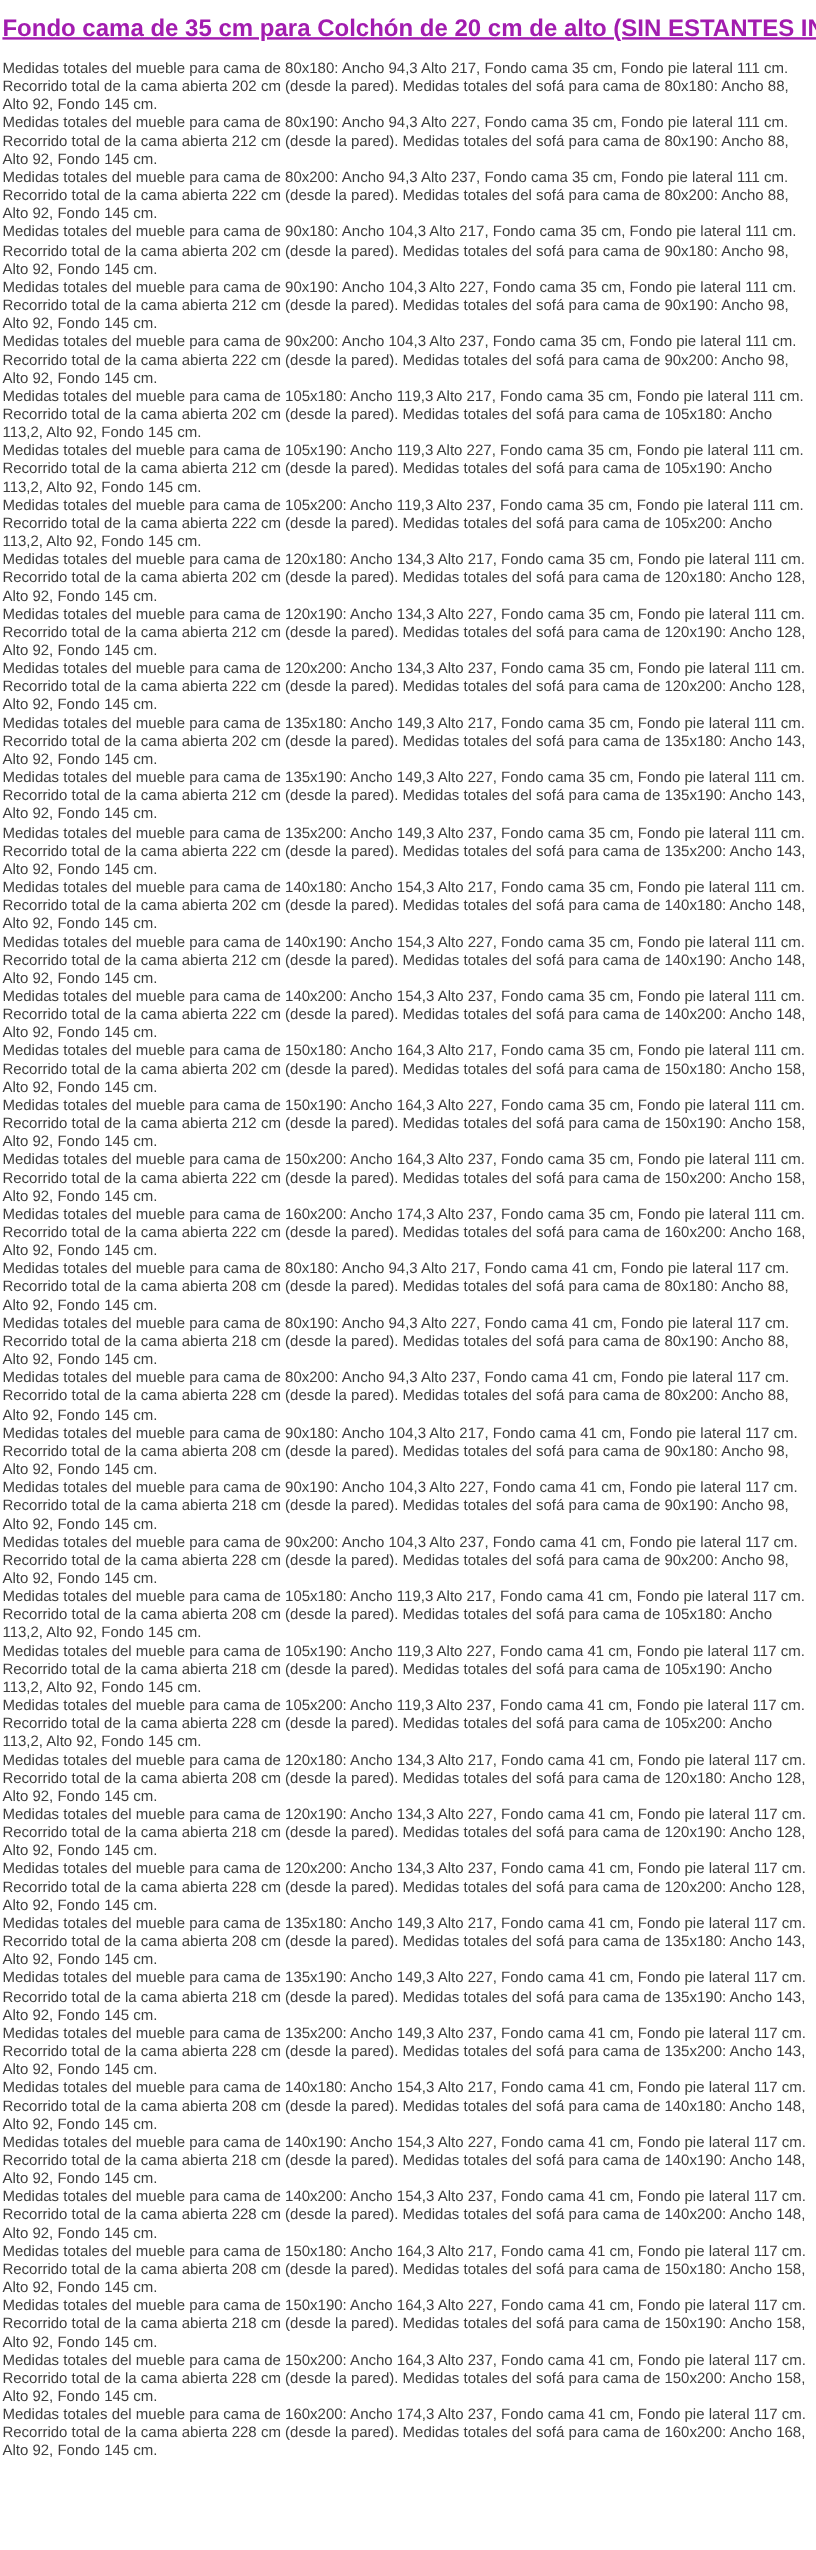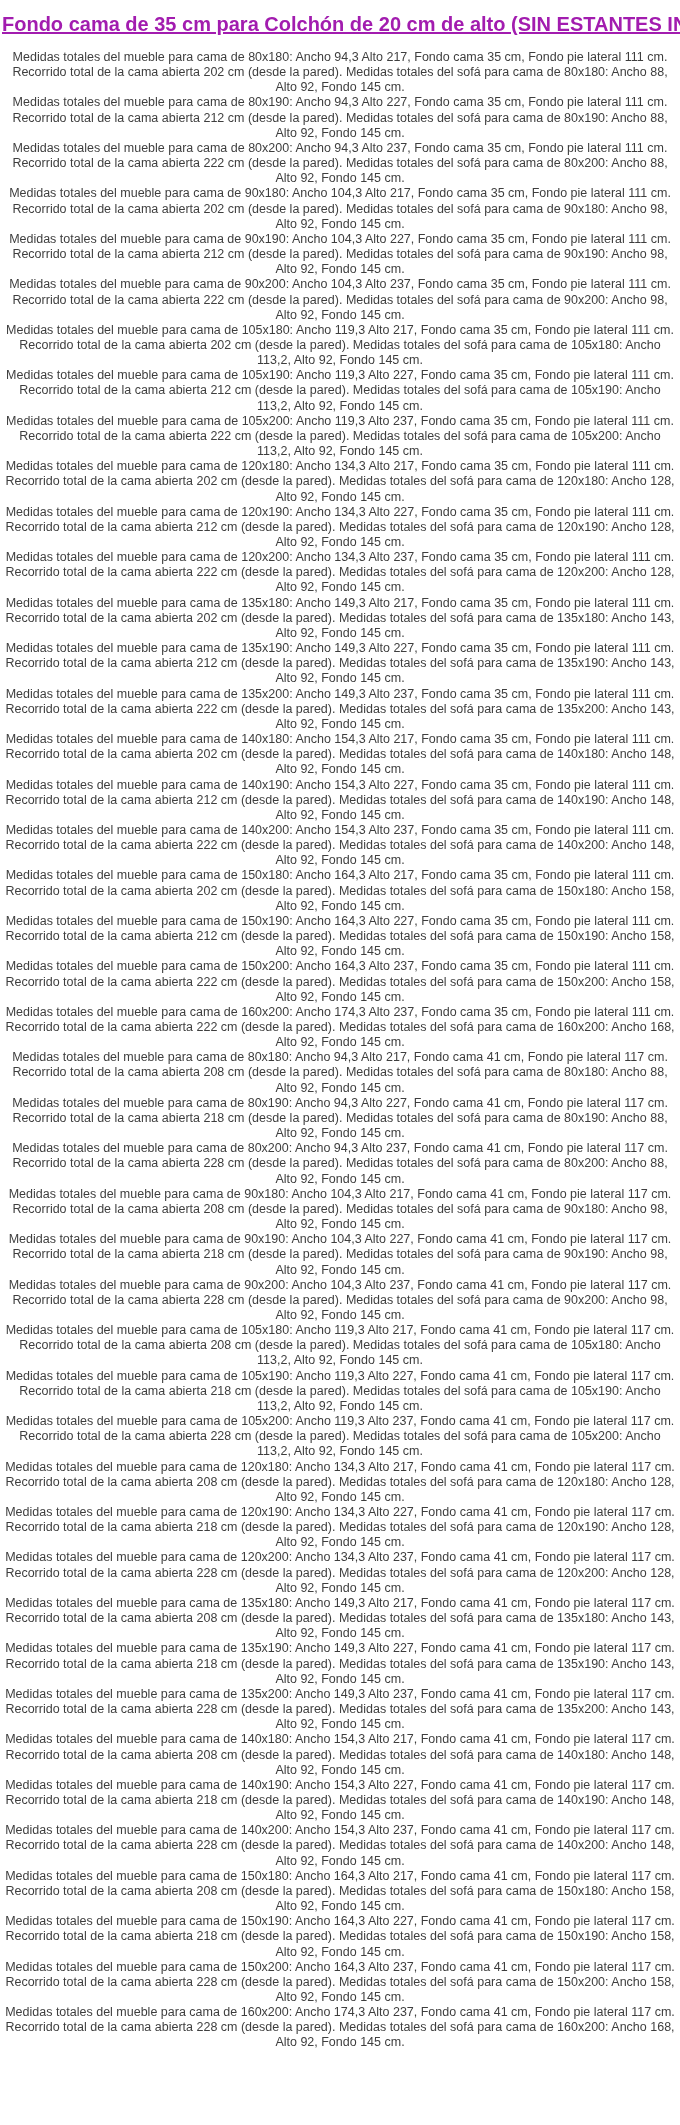--- a/index.html
+++ b/index.html
@@ -28,21 +28,21 @@
     margin-top: 24px;
   }
   .entries {
     margin: 0;
   }
   .entry {
     margin: 0;
     padding: 0;
     font-size: 12.5px;
     line-height: 15.15px;
-    text-align: center;
+    text-align: left;
     color: #3e3e3e;
   }
 </style>
 </head>
 <body>
 
 <main class="page">
   <section class="measure-section">
     <h2 class="section-title">Fondo cama de 35 cm para Colchón de 20 cm de alto (SIN ESTANTES INTERIORES)</h2>
     <div class="entries">

